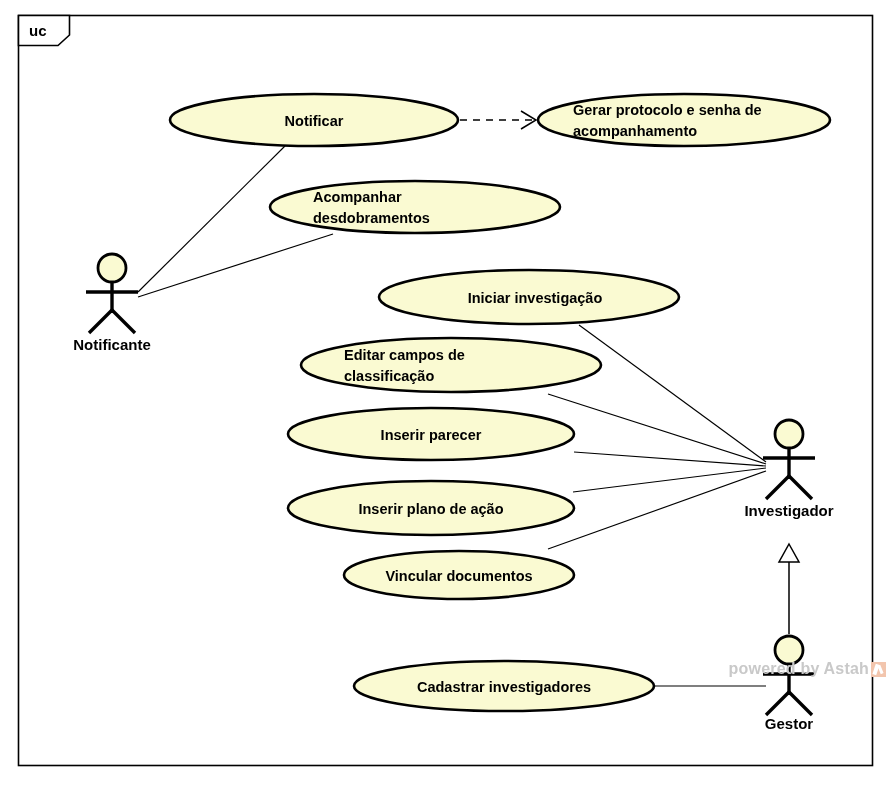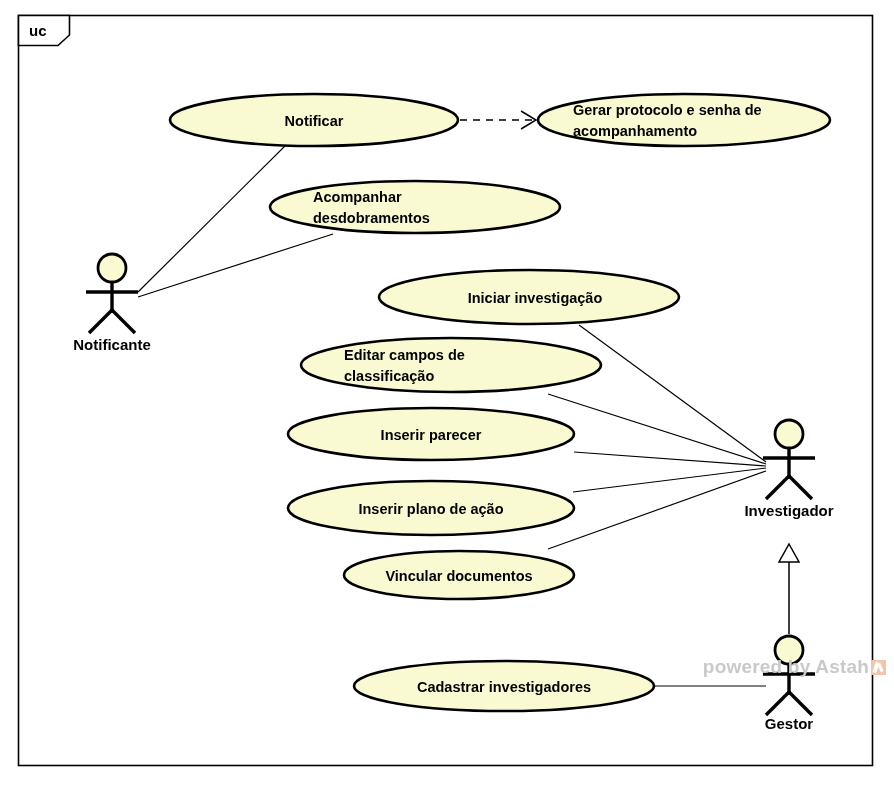--- a/index.html
+++ b/index.html
@@ -99,21 +99,21 @@
     position: absolute;
     right: 8px;
     bottom: 6px;
     display: flex;
     align-items: center;
     gap: 2px;
     user-select: none;
   }
   .watermark-text {
     font-family: "Liberation Sans", sans-serif;
-    font-size: 19px;
+    font-size: 16px;
     font-weight: bold;
     color: #c9c9c9;
     letter-spacing: 0.2px;
   }
   .watermark-logo {
     width: 15px;
     height: 15px;
     position: relative;
     background: #f2c5ad;
     overflow: hidden;

